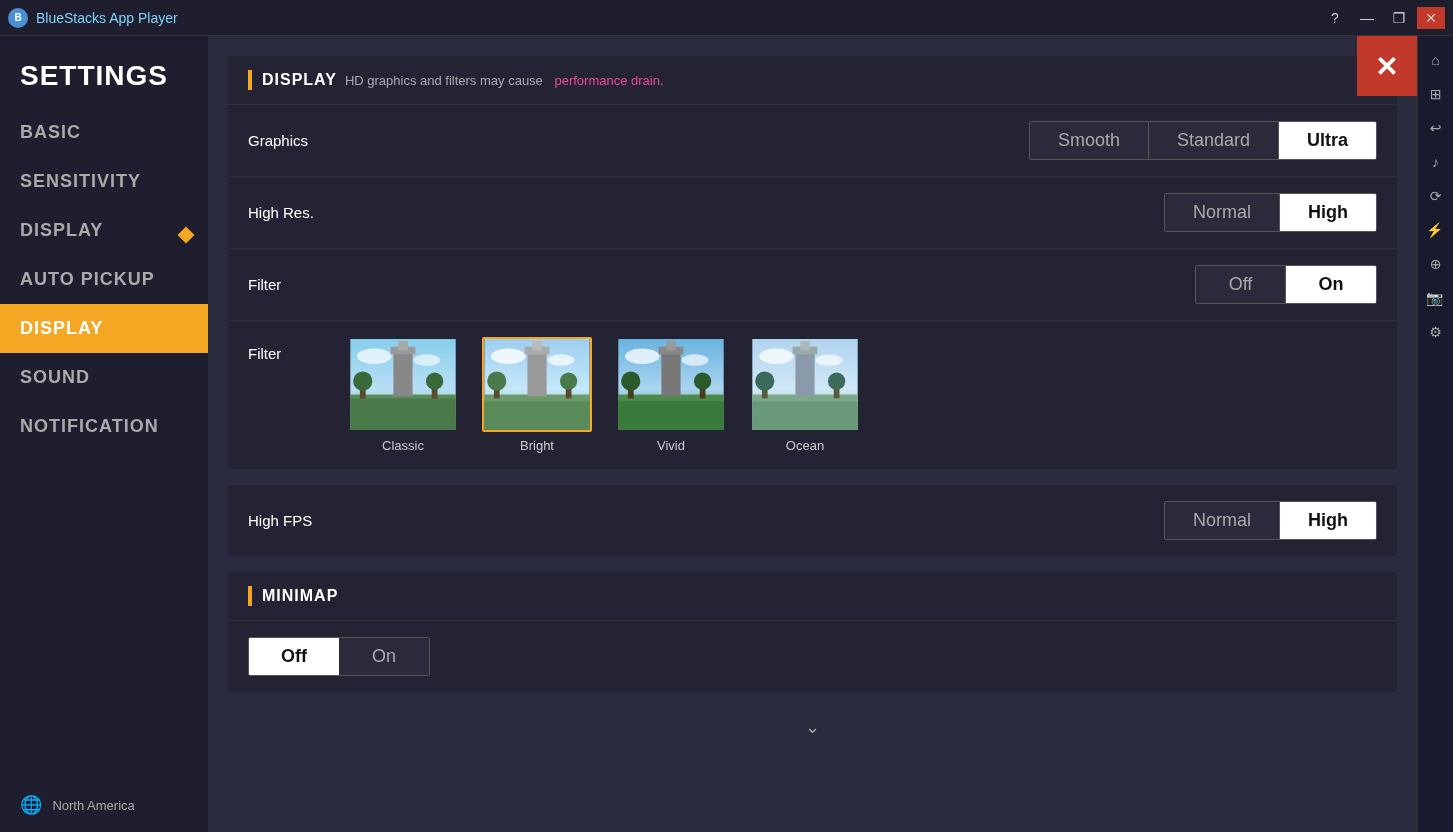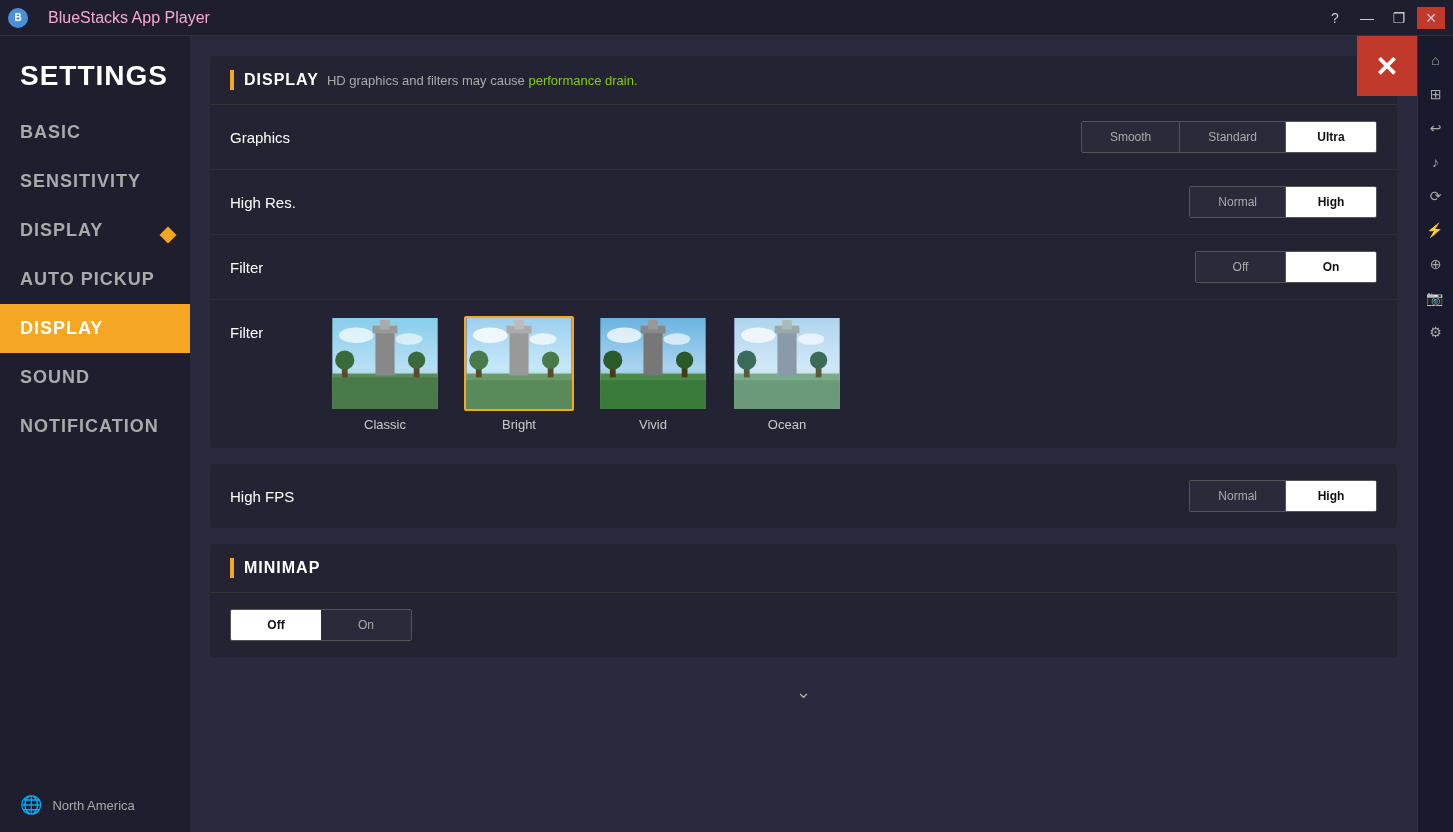--- a/index.html
+++ b/index.html
@@ -26,24 +26,23 @@
     }
     .title-bar-logo {
       width: 20px;
       height: 20px;
       background: #4a90d9;
       border-radius: 50%;
       display: flex; align-items: center; justify-content: center;
       font-size: 10px; color: white; font-weight: bold;
     }
     .title-bar-text {
-      color: #f9a8d4;
-      font-size: 16px;
+      color: #7dd3fc;
+      font-size: 14px;
       flex: 1;
-      margin-left: 12px;
     }
     .title-bar-controls {
       display: flex;
       gap: 4px;
     }
     .title-bar-btn {
       width: 28px;
       height: 22px;
       background: transparent;
       border: none;
@@ -56,21 +55,21 @@
 
     
     .main-layout {
       display: flex;
       flex: 1;
       overflow: hidden;
     }
 
     
     .sidebar {
-      width: 190px;
+      width: 208px;
       background: #1e1e2e;
       display: flex;
       flex-direction: column;
       flex-shrink: 0;
     }
     .sidebar-title {
       color: white;
       font-size: 28px;
       font-weight: bold;
       padding: 24px 20px 16px 20px;
@@ -155,21 +154,22 @@
       font-weight: bold;
       letter-spacing: 1px;
       text-transform: uppercase;
     }
     .section-subtitle {
       color: #aaa;
       font-size: 13px;
       margin-left: 8px;
     }
     .section-subtitle .warning {
-      color: #84cc16;
+      color: #ec4899;
+      margin-left: 8px;
     }
 
     
     .setting-row {
       display: flex;
       align-items: center;
       padding: 16px 20px;
       border-bottom: 1px solid #2e2e3e;
     }
     .setting-row:last-child { border-bottom: none; }
@@ -184,21 +184,21 @@
     .btn-group {
       display: flex;
       border: 1px solid #555;
       border-radius: 2px;
       overflow: hidden;
     }
     .btn-option {
       padding: 8px 28px;
       background: #2a2a3a;
       color: #aaa;
-      font-size: 12px;
+      font-size: 18px;
       font-weight: 500;
       cursor: pointer;
       border: none;
       min-width: 90px;
       text-align: center;
     }
     .btn-option.active {
       background: white;
       color: #111;
       font-weight: bold;

